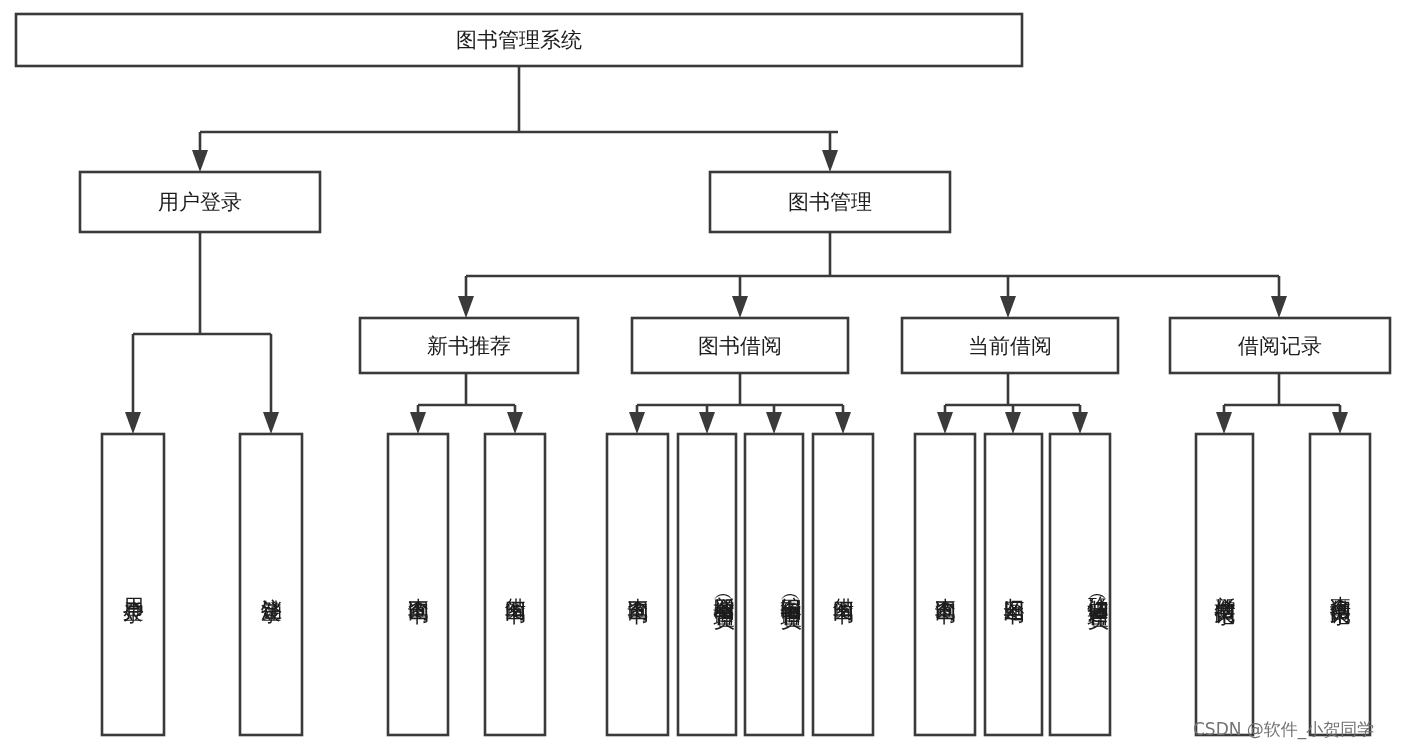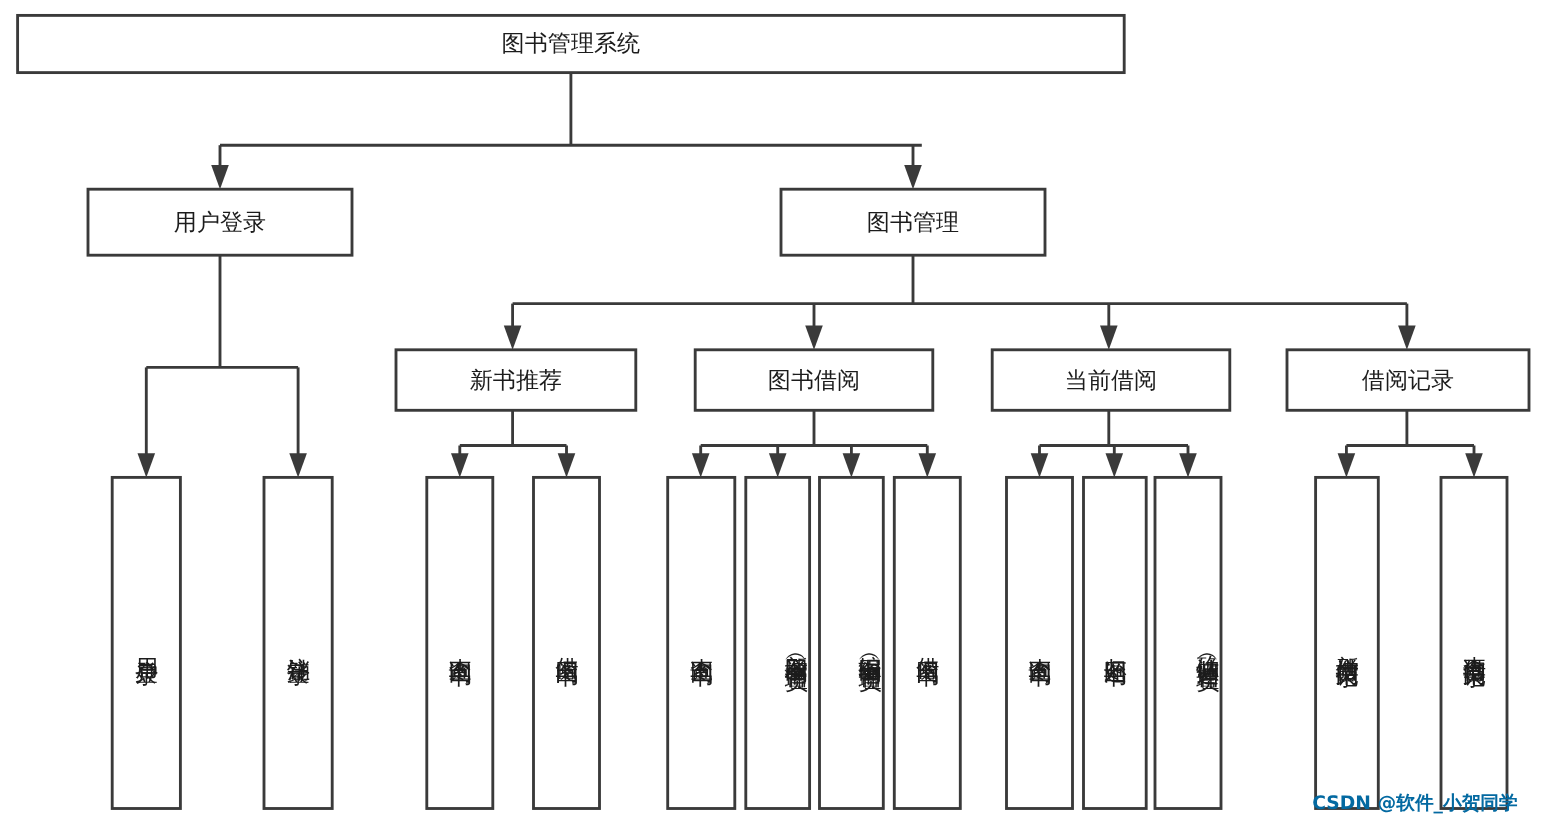--- a/index.html
+++ b/index.html
@@ -59,23 +59,22 @@
     color: #1c1c1c;
     letter-spacing: 2px;
     text-align: center;
     white-space: nowrap;
     pointer-events: none;
   }
   .watermark {
     position: absolute;
     font-family: "DejaVu Sans", "Liberation Sans", sans-serif;
     font-size: 17px;
-    color: #0369a1;
+    color: #737373;
     white-space: nowrap;
-    font-weight: bold;
   }
 </style>
 </head>
 <body>
 
 <div id="diagram-root">
 
   <svg class="flow" viewBox="0 0 1405 747">
 
     <g>

